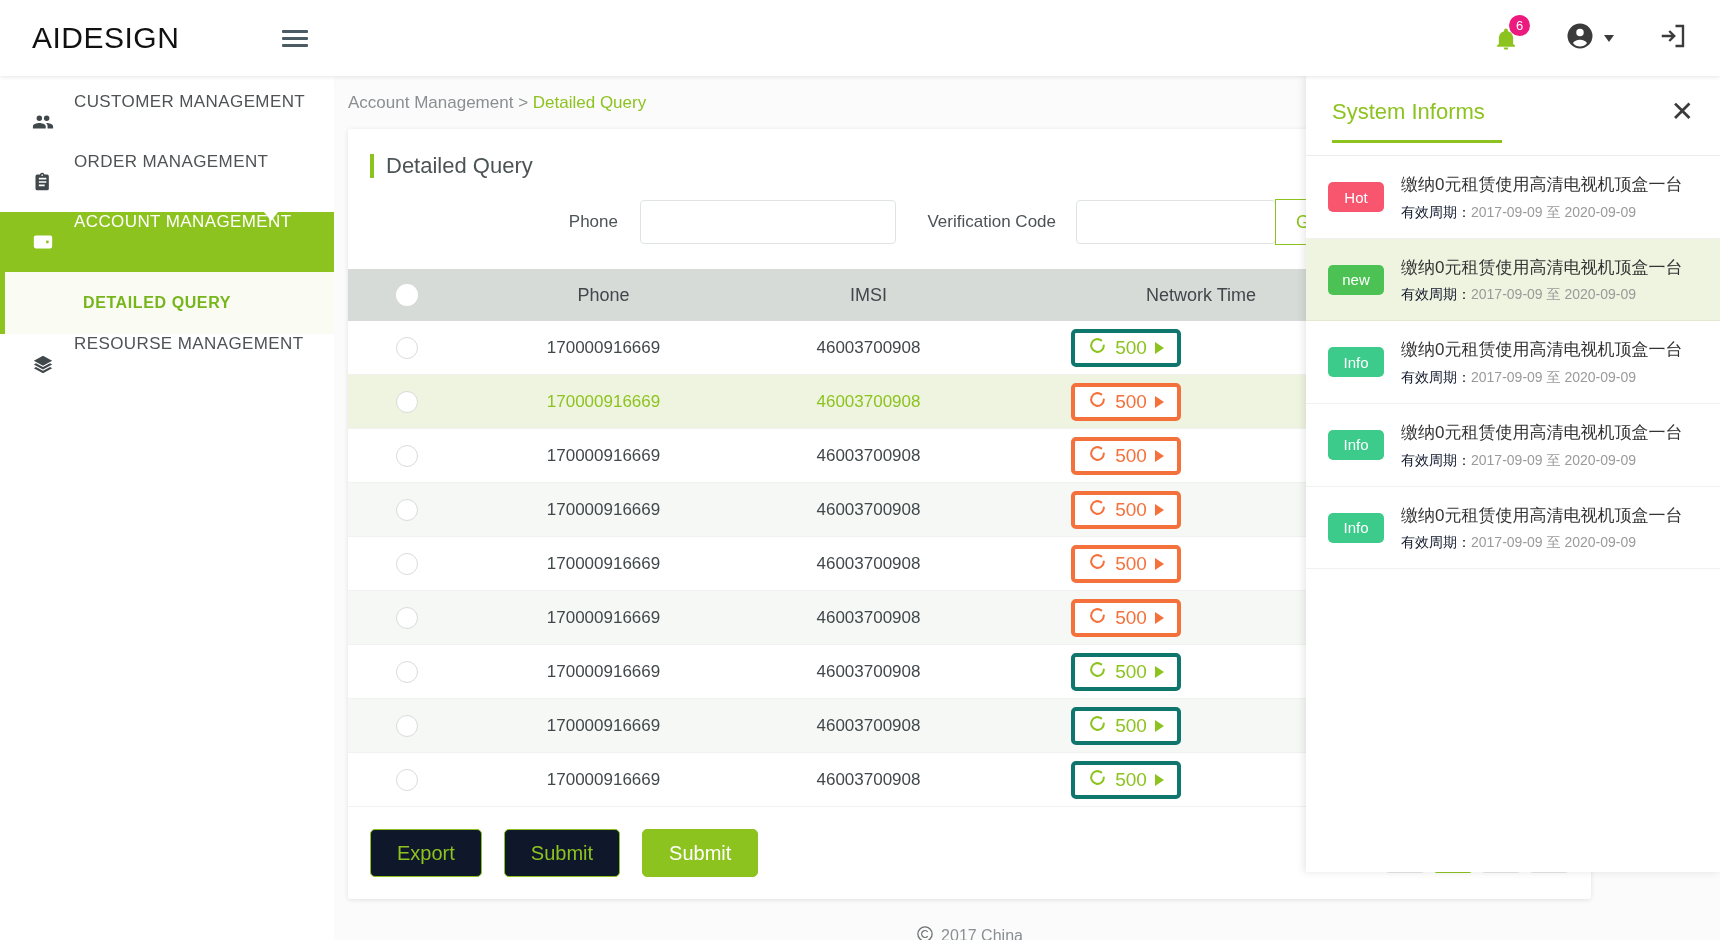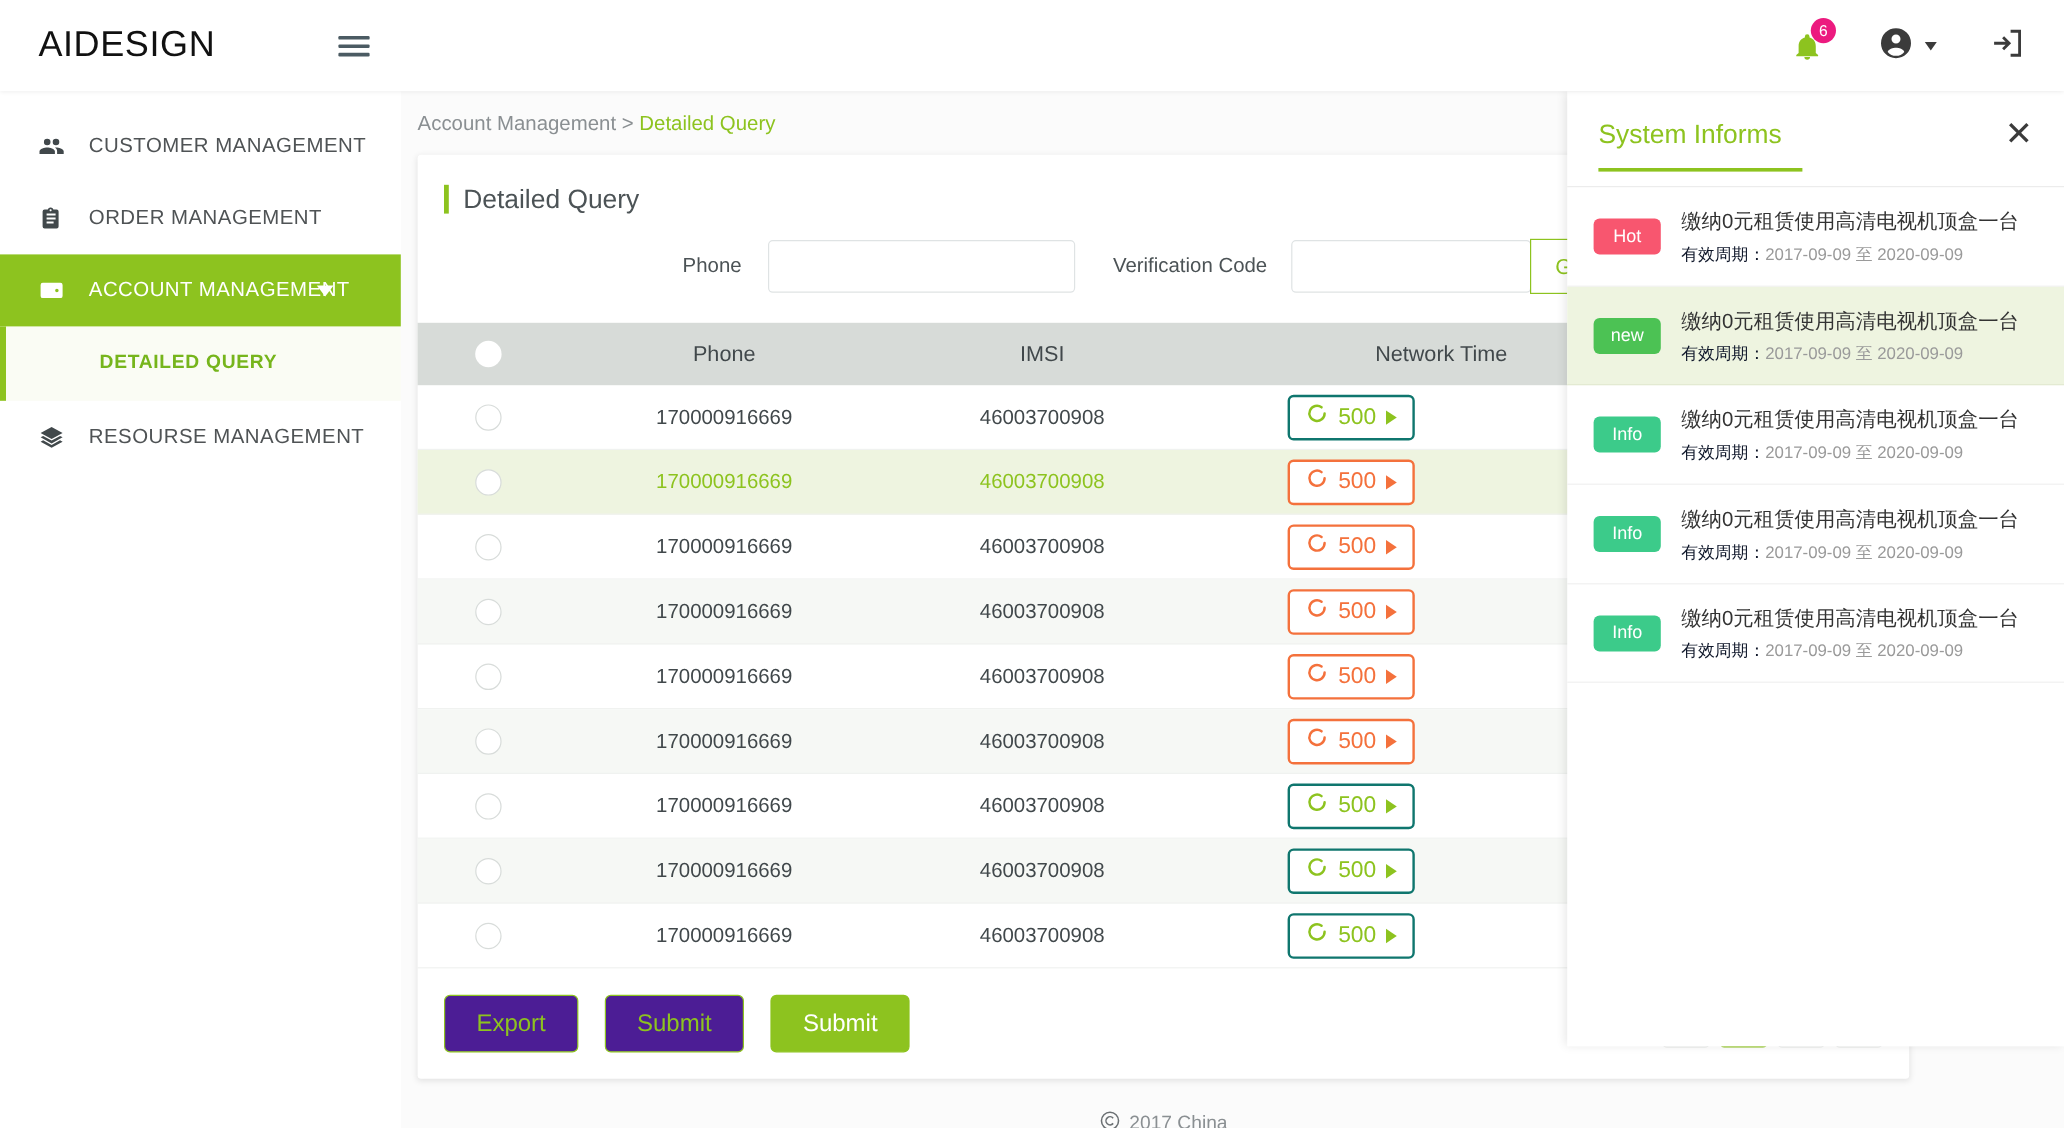--- a/index.html
+++ b/index.html
@@ -34,21 +34,21 @@
   }
   .account { display: flex; align-items: center; gap: 9px; cursor: pointer; }
   .caret-down { width:0;height:0;border-left:5px solid transparent;border-right:5px solid transparent;border-top:7px solid #3b3b3b; }
 
   
   .sidebar {
     position: absolute; top: 76px; left: 0; width: 334px; height: 864px;
     background: #ffffff; z-index: 12;
   }
   .nav-item {
-    display: flex; align-items: center; height: 60px; padding-left: 30px;
+    display: flex; height: 60px; padding-left: 30px;
     color: #4f5355; font-size: 17px; letter-spacing: .4px; cursor: pointer;
     position: relative;
   }
   .nav-item .nav-ico { width: 26px; margin-right: 18px; display:flex; align-items:center; justify-content:center; }
   .nav-item.active { background: #8dc31f; color: #ffffff; }
   .nav-item.active .nav-ico svg { fill: #ffffff; }
   .nav-caret {
     position: absolute; right: 56px; width:0;height:0;
     border-left:7px solid transparent;border-right:7px solid transparent;border-top:9px solid #ffffff;
   }
@@ -100,30 +100,30 @@
   .radio-empty { width: 22px; height: 22px; border-radius: 50%; border: 1px solid #d8dcda; background:#fff; cursor: pointer; }
 
   .tr { display: flex; align-items: center; height: 54px; border-bottom: 1px solid #f0f2f0; font-size: 17px; color: #41484b; }
   .tr.alt { background: #f6f8f5; }
   .tr.hl { background: #eef4e0; }
   .tr.hl .td { color: #8dc31f; }
   .td { text-align: center; }
 
   .pill {
     display: inline-flex; align-items: center; gap: 8px; border-radius: 5px;
-    border: 2px solid #0f766e; color: #8dc31f; background: #fff;
+    border: 4px solid #0f766e; color: #8dc31f; background: #fff;
     height: 38px; padding: 0 13px; font-size: 19px; cursor: pointer;
   }
   .pill.orange { border-color: #f4713c; color: #f4713c; }
   .tri { width:0;height:0;border-top:6px solid transparent;border-bottom:6px solid transparent;border-left:9px solid currentColor; }
 
   .tbl-foot { display: flex; align-items: center; padding: 22px 22px 10px 22px; }
   .btn {
     height: 48px; border-radius: 5px; font-size: 20px; padding: 0 26px; cursor: pointer;
-    font-family: inherit; margin-right: 22px; background: #4c1d95;
+    font-family: inherit; margin-right: 22px; background: #0f172a;
     border: 1px solid #8dc31f; color: #8dc31f;
   }
   .btn.solid { background: #8dc31f; color: #fff; border-color: #8dc31f; }
   .pager { margin-left: auto; display: flex; gap: 8px; }
   .pg {
     width: 40px; height: 40px; border: 1px solid #e3e6e4; background: #fff; border-radius: 4px;
     display: flex; align-items: center; justify-content: center; font-size: 17px; color: #4c5356;
     cursor: pointer; font-family: inherit;
   }
   .pg.active { background: #8dc31f; border-color: #8dc31f; color: #fff; }

